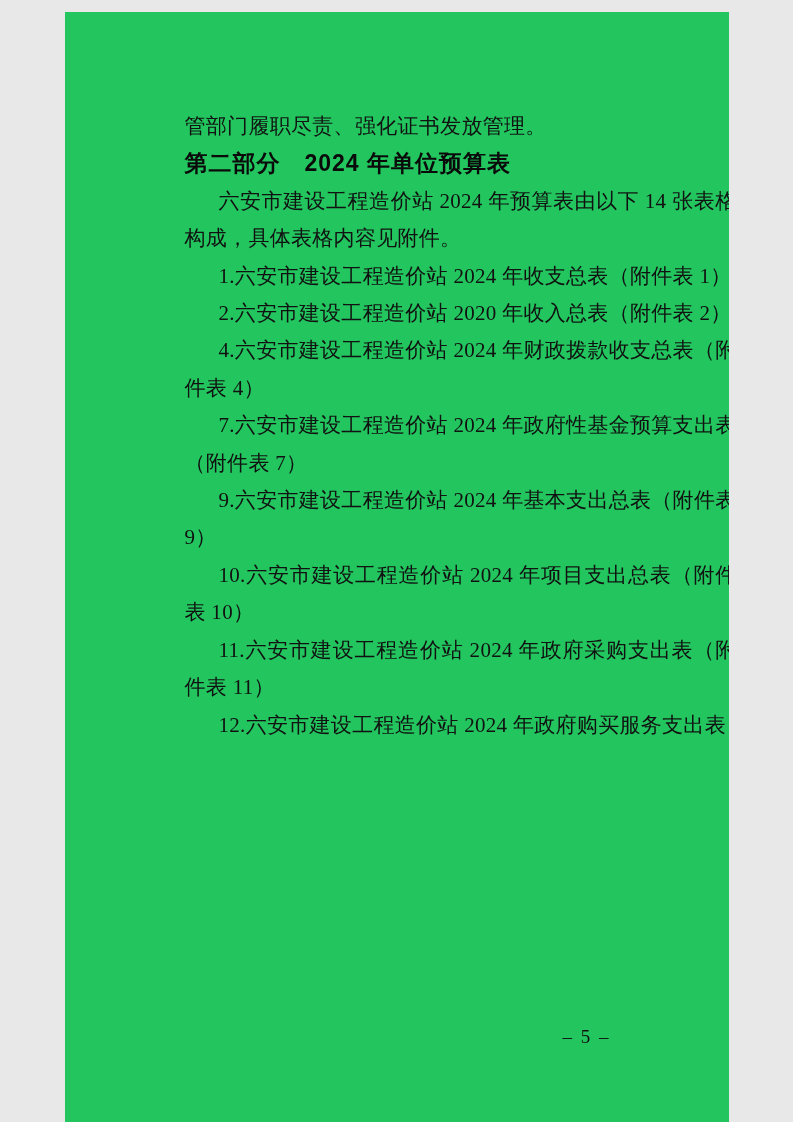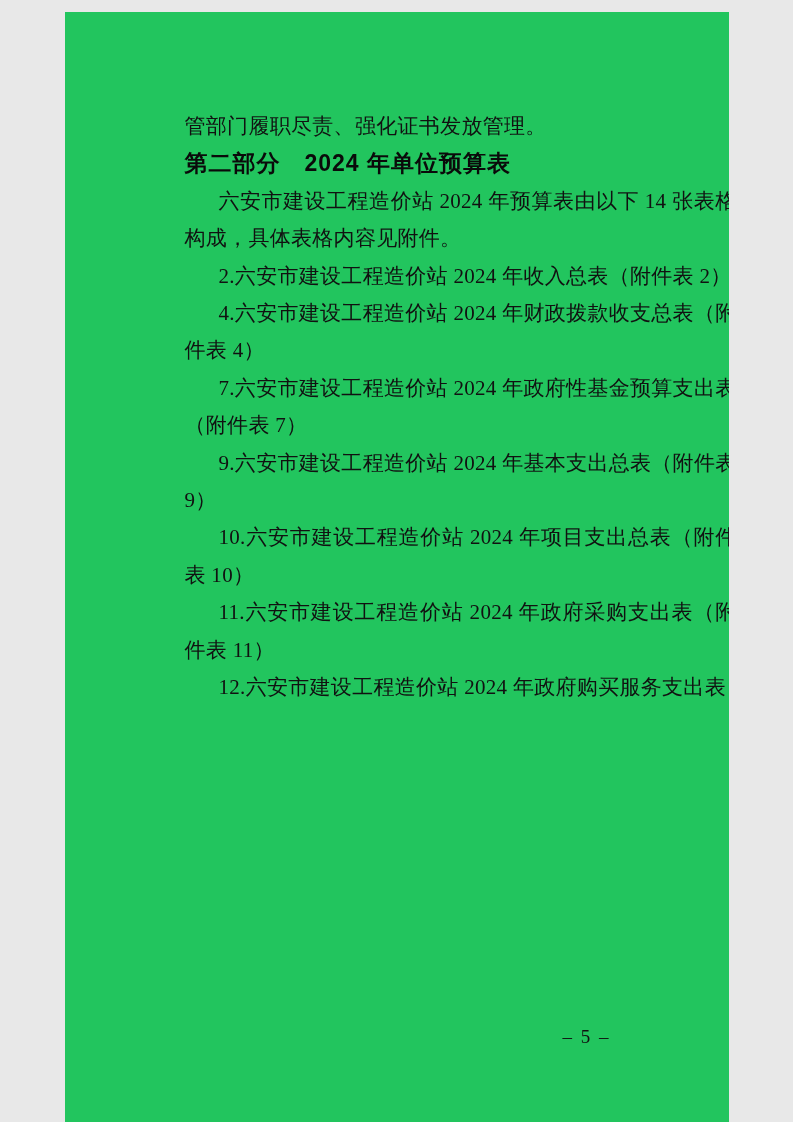--- a/index.html
+++ b/index.html
@@ -51,21 +51,22 @@
 </style>
 </head>
 <body>
 
 <div class="page">
   <div class="content">
     <p class="body-line">管部门履职尽责、强化证书发放管理。</p>
     <h2 class="heading">第二部分　2024 年单位预算表</h2>
     <p class="para">六安市建设工程造价站 2024 年预算表由以下 14 张表格构成，具体表格内容见附件。</p>
     <div>
-      <p class="para">2.六安市建设工程造价站 2024 年收入总表（附件表 2）</p>
+      <p class="para">1.六安市建设工程造价站 2024 年收支总表（附件表 1）</p>
+      <p class="para">2.六安市建设工程造价站 2020 年收入总表（附件表 2）</p>
       <p class="para">4.六安市建设工程造价站 2024 年财政拨款收支总表（附件表 4）</p>
       <p class="para">7.六安市建设工程造价站 2024 年政府性基金预算支出表（附件表 7）</p>
       <p class="para">9.六安市建设工程造价站 2024 年基本支出总表（附件表 9）</p>
       <p class="para">10.六安市建设工程造价站 2024 年项目支出总表（附件表 10）</p>
       <p class="para">11.六安市建设工程造价站 2024 年政府采购支出表（附件表 11）</p>
       <p class="para">12.六安市建设工程造价站 2024 年政府购买服务支出表</p>
     </div>
   </div>
   <div class="page-number">– 5 –</div>
 </div>

